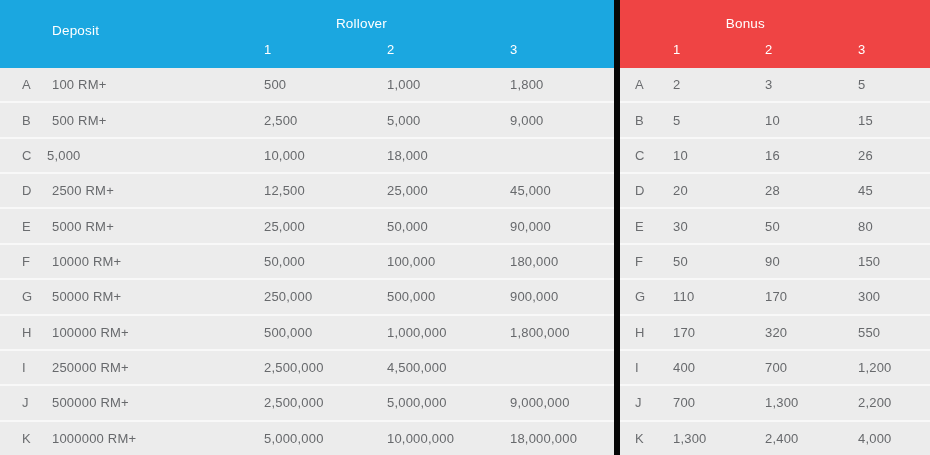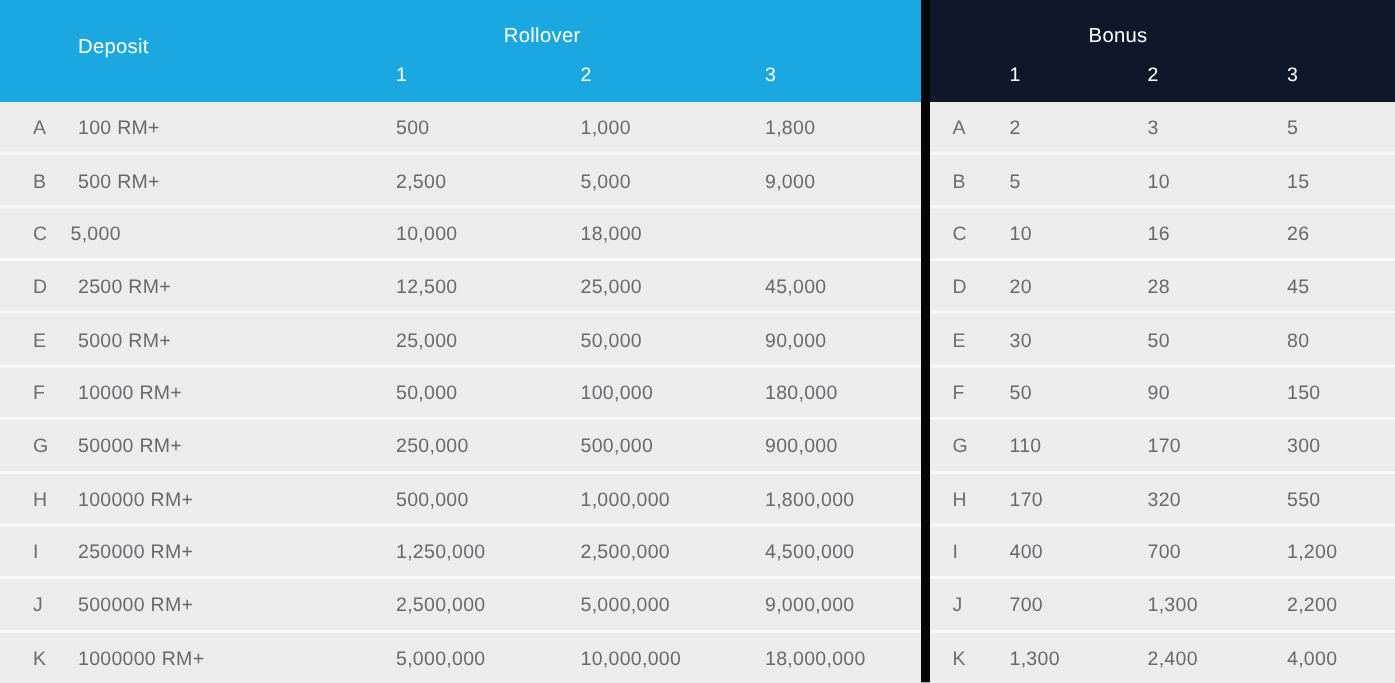--- a/index.html
+++ b/index.html
@@ -133,21 +133,20 @@
     <div class="cell-tier">H</div>
     <div class="cell-deposit">100000 RM+</div>
     <div>500,000</div>
     <div>1,000,000</div>
     <div>1,800,000</div>
   </div>
 
   <div class="row">
     <div class="cell-tier">I</div>
     <div class="cell-deposit">250000 RM+</div>
-    <div>1,250,000</div>
     <div>2,500,000</div>
     <div>4,500,000</div>
   </div>
 
   <div class="row">
     <div class="cell-tier">J</div>
     <div class="cell-deposit">500000 RM+</div>
     <div>2,500,000</div>
     <div>5,000,000</div>
     <div>9,000,000</div>
@@ -159,21 +158,21 @@
     <div>5,000,000</div>
     <div>10,000,000</div>
     <div>18,000,000</div>
   </div>
 </div>
   </section>
 
   <div class="divider" style="background: rgb(6, 6, 6);"></div>
 
   <section class="panel right">
-    <header class="thead" style="background: #0f172a;">
+    <header class="thead" style="background: #ef4444;">
       <div class="h-group">Bonus</div>
       <div class="h-sub" style="grid-column:2">1</div>
       <div class="h-sub" style="grid-column:3">2</div>
       <div class="h-sub" style="grid-column:4">3</div>
     </header>
     <div class="tbody">
   <div class="row">
     <div class="cell-tier">A</div>
     <div>2</div>
     <div>3</div>

